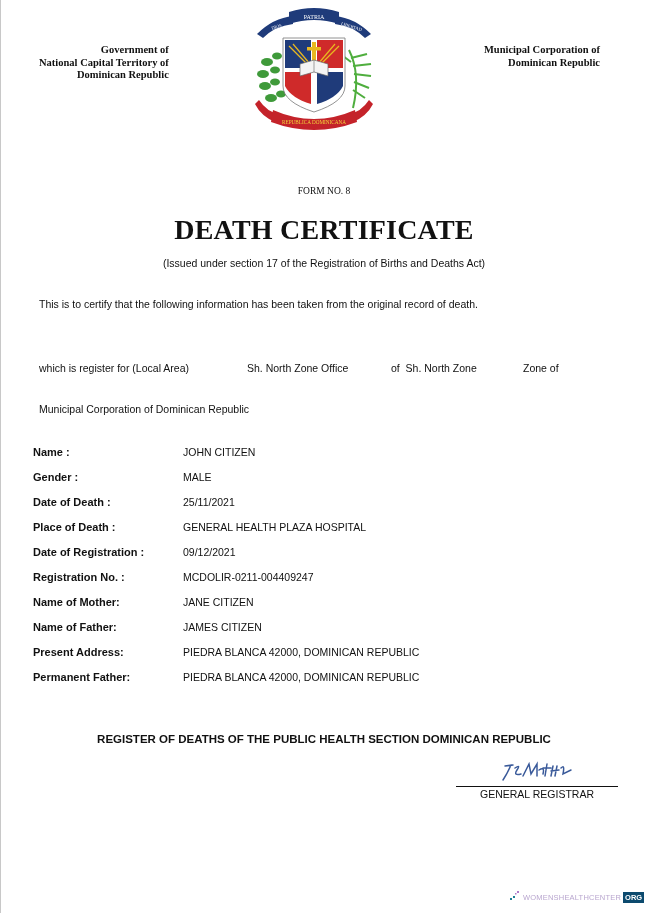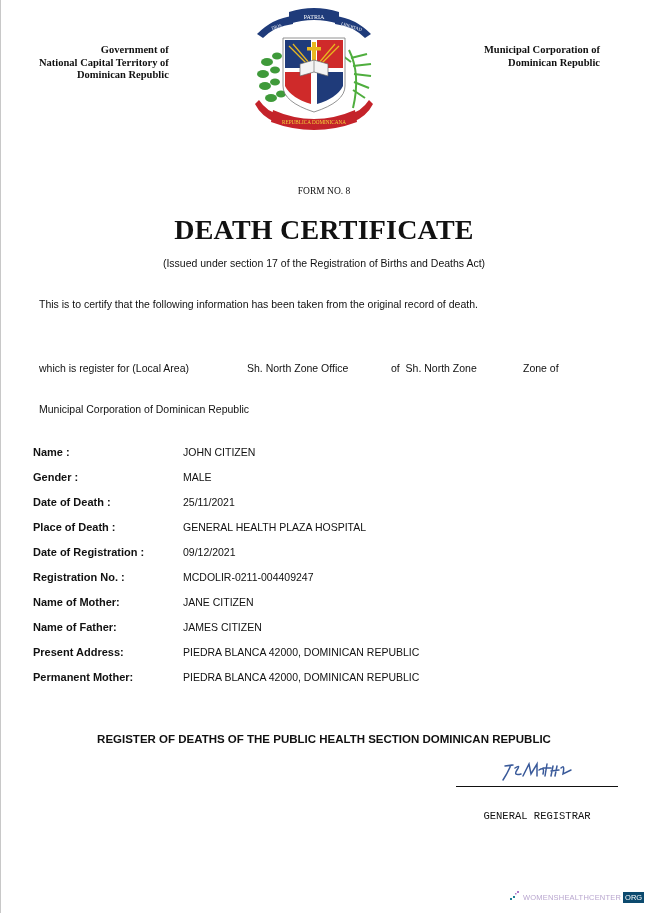--- a/index.html
+++ b/index.html
@@ -22,24 +22,24 @@
     .title { left: 0; width: 646px; top: 214px; text-align: center; font-size: 28px; font-weight: bold; letter-spacing: 0.2px; }
     .issued { left: 0; width: 646px; top: 257px; text-align: center; font-size: 10.5px; }
     .certify { left: 38px; top: 298px; font-size: 10.5px; }
     .local-row { top: 362px; font-size: 10.5px; }
     .municipal-line { left: 38px; top: 403px; font-size: 10.5px; }
     .field-label { left: 32px; font-size: 11px; font-weight: bold; }
     .field-value { left: 182px; font-size: 10.5px; }
     .register { left: 0; width: 646px; top: 733px; text-align: center; font-size: 11.5px; font-weight: bold; }
     .sig { left: 498px; top: 760px; width: 80px; height: 22px; }
     .sig-line { left: 455px; top: 786px; width: 162px; height: 0; border-top: 1px solid #111; }
-    .sig-label { left: 455px; top: 810px; width: 162px; text-align: center; font-size: 10.5px; font-family: Liberation Mono, monospace; }
+    .sig-label { left: 455px; top: 788px; width: 162px; text-align: center; font-size: 10.5px; }
     .wm { left: 508px; top: 890px; height: 14px; display: flex; align-items: center; gap: 2px; justify-content: flex-end; }
     .wm-text { font-size: 7.5px; color: #b9a6cf; letter-spacing: 0.2px; }
-    .wm-org { font-size: 7.5px; color: #fff; background: #0c4a6e; padding: 1px 2px; font-weight: normal; }
+    .wm-org { font-size: 7.5px; color: #fff; background: #0c4a6e; padding: 1px 2px; font-weight: bold; }
   </style>
 </head>
 <body>
 
 <div class="abs hdr-left serif">
   <div>Government of</div>
   <div>National Capital Territory of</div>
   <div>Dominican Republic</div>
 </div>
 
@@ -139,21 +139,21 @@
 
   <div class="abs field-label" style="top:596px">Name of Mother:</div>
   <div class="abs field-value" style="top:596px">JANE CITIZEN</div>
 
   <div class="abs field-label" style="top:621px">Name of Father:</div>
   <div class="abs field-value" style="top:621px">JAMES CITIZEN</div>
 
   <div class="abs field-label" style="top:646px">Present Address:</div>
   <div class="abs field-value" style="top:646px">PIEDRA BLANCA 42000, DOMINICAN REPUBLIC</div>
 
-  <div class="abs field-label" style="top:671px">Permanent Mother:</div>
+  <div class="abs field-label" style="top:671px">Permanent Father:</div>
   <div class="abs field-value" style="top:671px">PIEDRA BLANCA 42000, DOMINICAN REPUBLIC</div>
 </div>
 
 <div class="abs register">REGISTER OF DEATHS OF THE PUBLIC HEALTH SECTION DOMINICAN REPUBLIC</div>
 
 <div class="abs sig">
   <svg width="80" height="22" viewBox="0 0 80 22">
     <path d="M6 6 L14 5 M12 5 Q8 14 4 20 M16 8 Q22 4 18 10 Q14 16 22 14 M24 16 L30 4 L32 14 L38 4 L38 16 M40 10 Q46 6 44 14 M44 8 L52 8 M48 4 L46 16 M54 6 L52 16 M58 6 L56 16 M52 11 L60 10 M62 8 Q66 4 64 14 Q68 12 72 10" fill="none" stroke="#3a5a9a" stroke-width="1.5" stroke-linecap="round"></path>
   </svg>
 </div>

